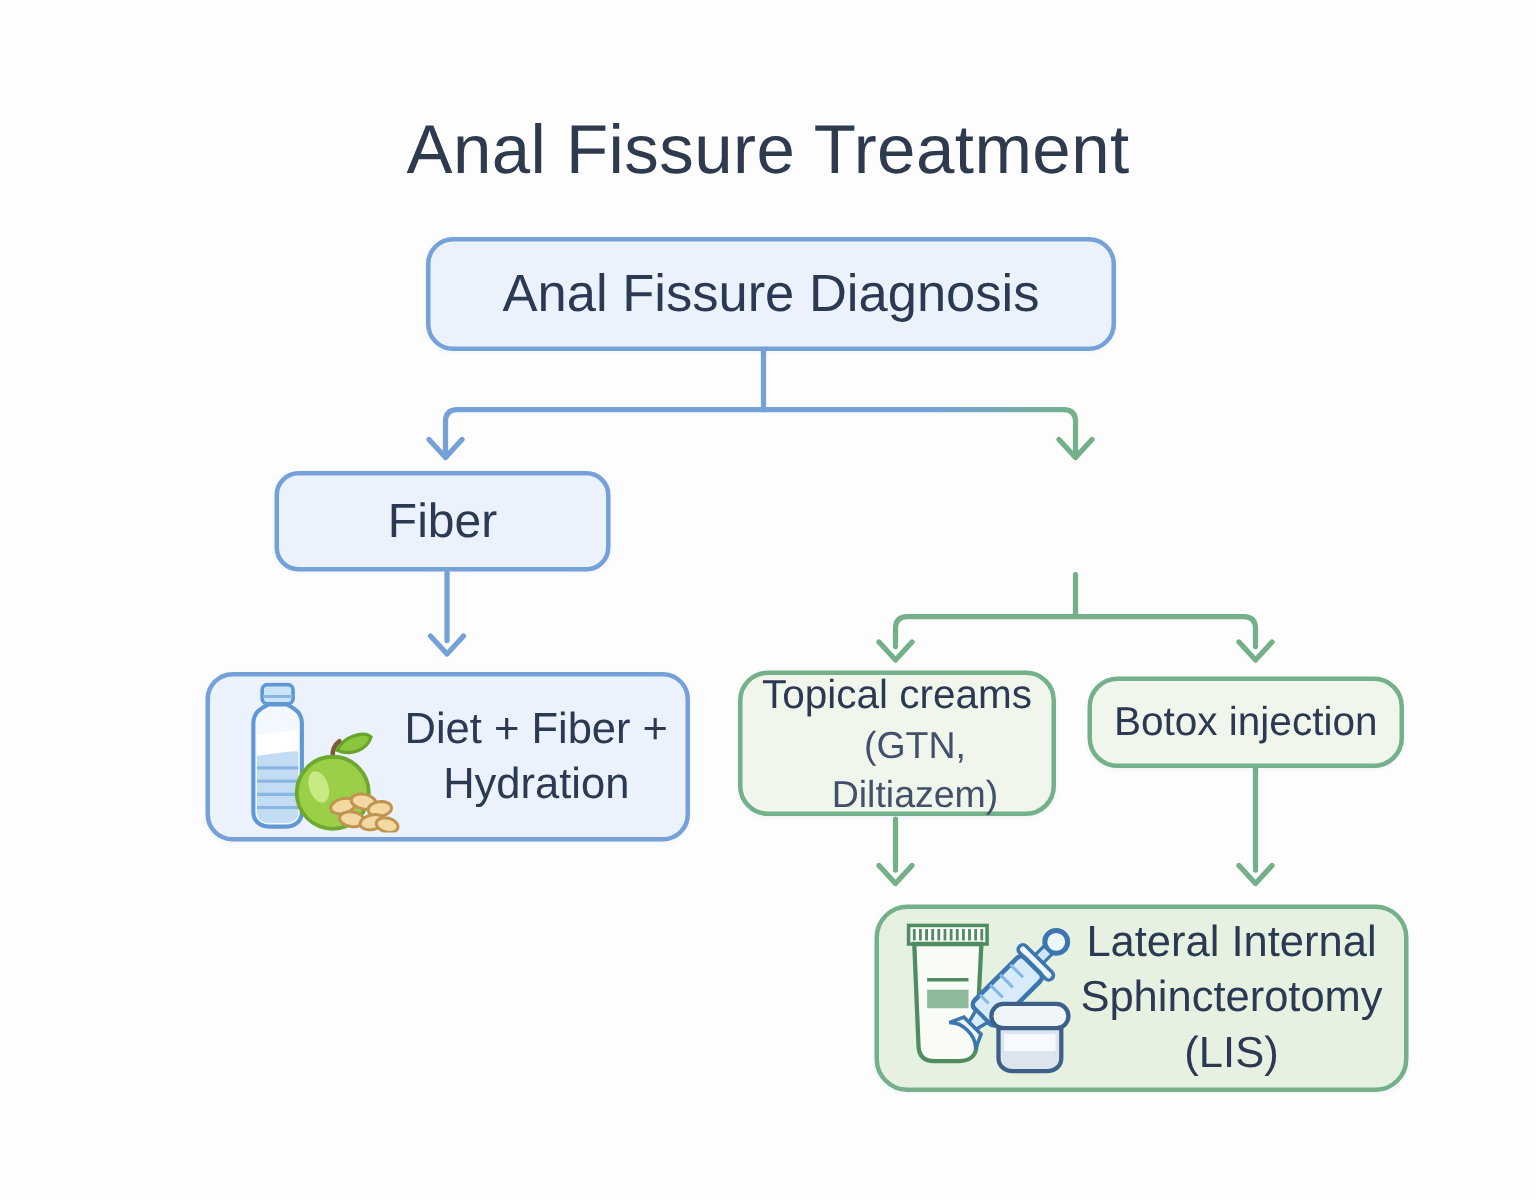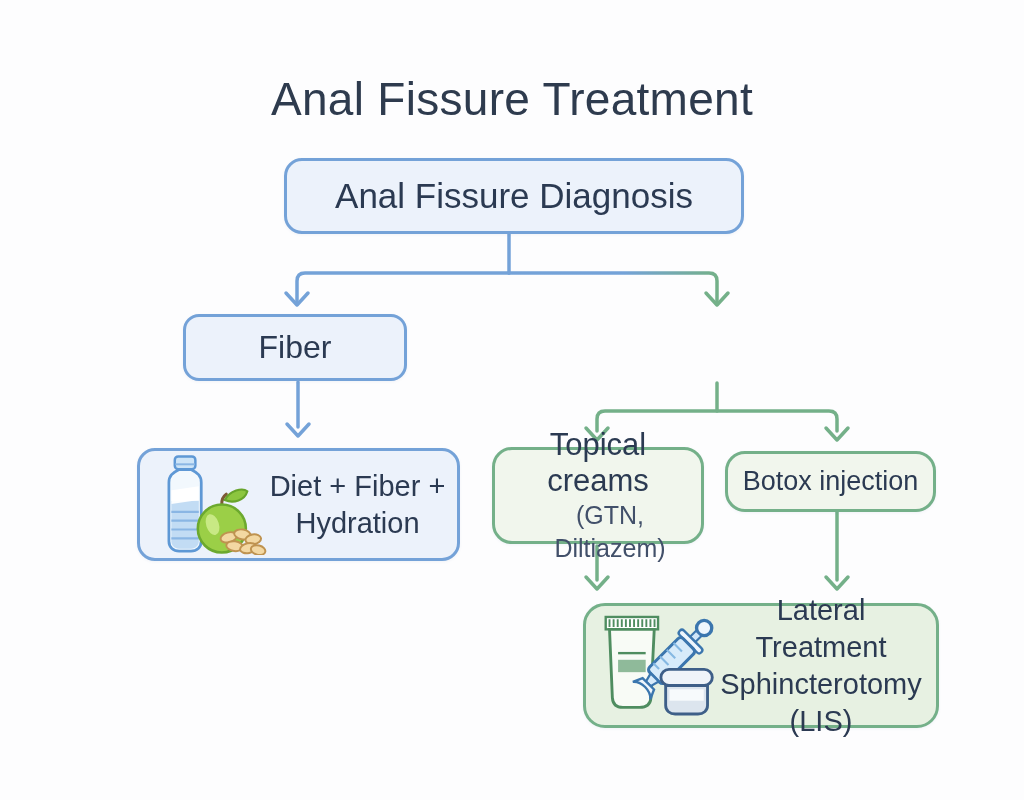--- a/index.html
+++ b/index.html
@@ -99,21 +99,21 @@
         <ellipse cx="38" cy="21" rx="7.5" ry="4.8" fill="#f3d8a2" stroke="#bf9350" stroke-width="2" transform="rotate(14 38 21)"></ellipse>
       </g>
     </svg>
     <div class="lines" style="font-size:29px;line-height:37px;padding-right:10px;">
       <div class="txt">Diet + Fiber +</div>
       <div class="txt">Hydration</div>
     </div>
   </div>
 
   <div class="node green-light col" style="left:492px;top:447px;width:212px;height:97px;border-radius:20px;">
-    <div class="txt" style="font-size:31px;line-height:36px;">Topical creams</div>
+    <div class="txt" style="font-size:27px;line-height:36px;">Topical creams</div>
     <div class="txt sub" style="font-size:25px;line-height:33px;margin-left:24px;">(GTN, Diltiazem)</div>
   </div>
 
   <div class="node green-light" style="left:725px;top:451px;width:211px;height:61px;border-radius:20px;justify-content:center;">
     <div class="txt" style="font-size:27px;">Botox injection</div>
   </div>
 
   <div class="node green" style="left:583px;top:603px;width:356px;height:125px;border-radius:22px;border-width:3.5px;justify-content:flex-start;">
     <svg class="iconbox" style="margin-left:14px;" width="118" height="103" viewBox="0 0 124 108">
 
@@ -135,19 +135,19 @@
         <path d="M-13 57 C-7 50 7 50 13 57 L8.5 47 L-8.5 47 Z" fill="#eef6fd" stroke="#3b76ae" stroke-width="2.5"></path>
       </g>
 
       <g transform="translate(62,58)">
         <rect x="2" y="0" width="54" height="17" rx="8.5" fill="#eff4f9" stroke="#3e5f88" stroke-width="3"></rect>
         <path d="M7 17 H51 V38 C51 43.5 46.5 47 41 47 H17 C11.5 47 7 43.5 7 38 Z" fill="#dce5ee" stroke="#3e5f88" stroke-width="3"></path>
         <rect x="11" y="21" width="36" height="12" fill="#f7fafc"></rect>
       </g>
     </svg>
     <div class="lines" style="font-size:29px;line-height:37px;padding-right:12px;">
-      <div class="txt">Lateral Treatment</div>
+      <div class="txt">Lateral Internal</div>
       <div class="txt">Sphincterotomy</div>
       <div class="txt">(LIS)</div>
     </div>
   </div>
 
 </div>
 
 </body></html>

